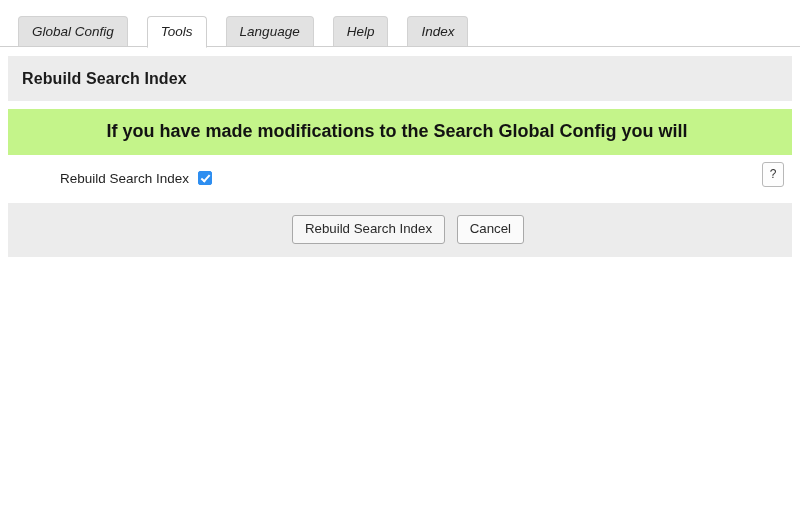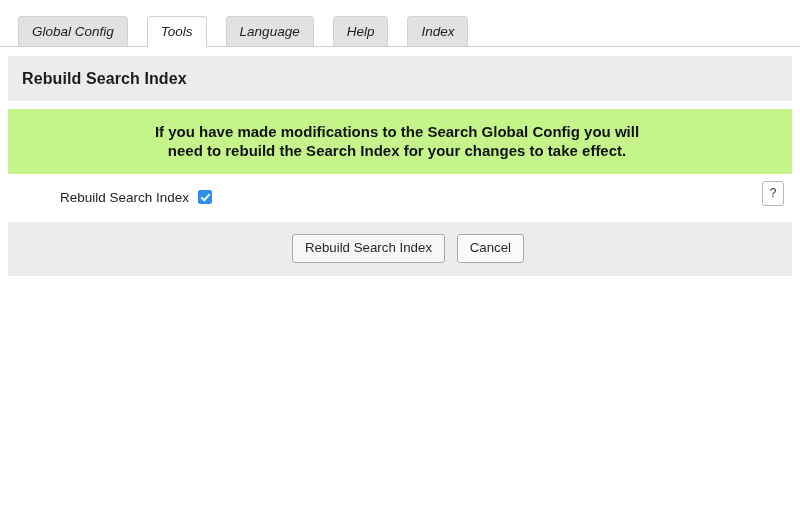--- a/index.html
+++ b/index.html
@@ -81,21 +81,21 @@
     letter-spacing: 0.1px;
   }
 
   
   .alert {
     margin: 8px 8px 0 8px;
     background: #c4f48a;
     color: #121212;
     text-align: center;
     padding: 13px 16px 14px 10px;
-    font-size: 15px;
+    font-size: 18px;
     font-weight: bold;
     line-height: 19px;
     box-sizing: border-box;
   }
   .alert-line {
     display: block;
   }
 
   
   .formzone {
@@ -209,21 +209,20 @@
 </div>
 
 <div class="panel">
   <div class="panel-header">
     <span class="panel-title">Rebuild Search Index</span>
   </div>
 </div>
 
 <div class="alert">
   <span class="alert-line">If you have made modifications to the Search Global Config you will</span>
-  <span class="alert-line">need to rebuild the Search Index for your changes to take effect.</span>
 </div>
 
 <div class="formzone">
   <div class="field-row">
     <span class="field-label">Rebuild Search Index</span>
     <input type="checkbox" class="cb" checked="" style="">
   </div>
   <button class="help-btn">?</button>
 </div>
 

